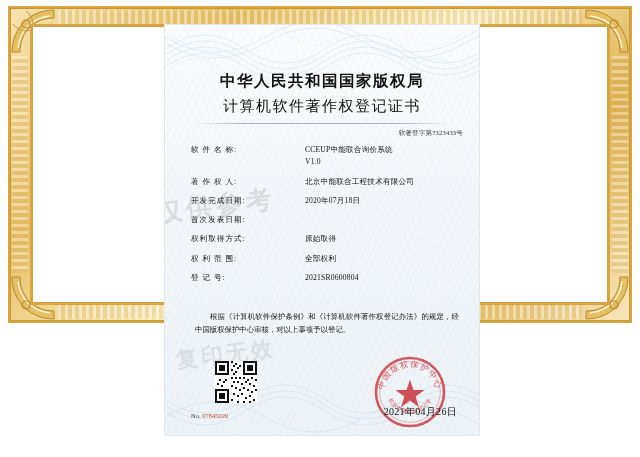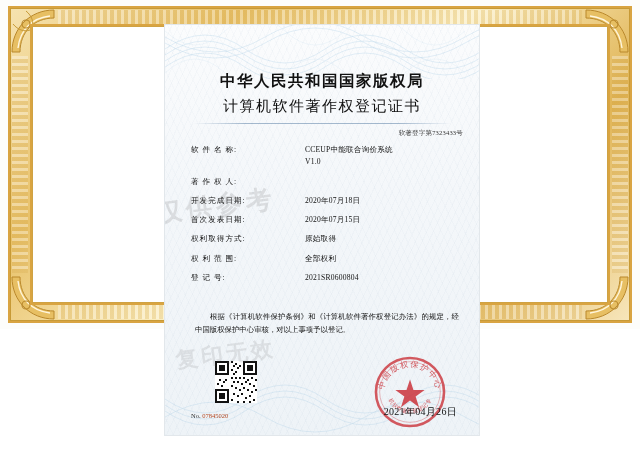--- a/index.html
+++ b/index.html
@@ -242,28 +242,28 @@
     <div class="fields">
       <div class="row">
         <div class="lbl">软 件 名 称:</div>
         <div class="val">
           <span>CCEUP中能联合询价系统</span>
           <span class="sub">V1.0</span>
         </div>
       </div>
       <div class="row">
         <div class="lbl">著 作 权 人:</div>
+        <div class="val">北京中能联合工程技术有限公司</div>
       </div>
       <div class="row">
         <div class="lbl">开发完成日期:</div>
         <div class="val">2020年07月18日</div>
       </div>
       <div class="row">
         <div class="lbl">首次发表日期:</div>
-        <div class="val">2020年07月15日</div>
       </div>
       <div class="row">
         <div class="lbl">权利取得方式:</div>
         <div class="val">原始取得</div>
       </div>
       <div class="row">
         <div class="lbl">权 利 范 围:</div>
         <div class="val">全部权利</div>
       </div>
       <div class="row">

